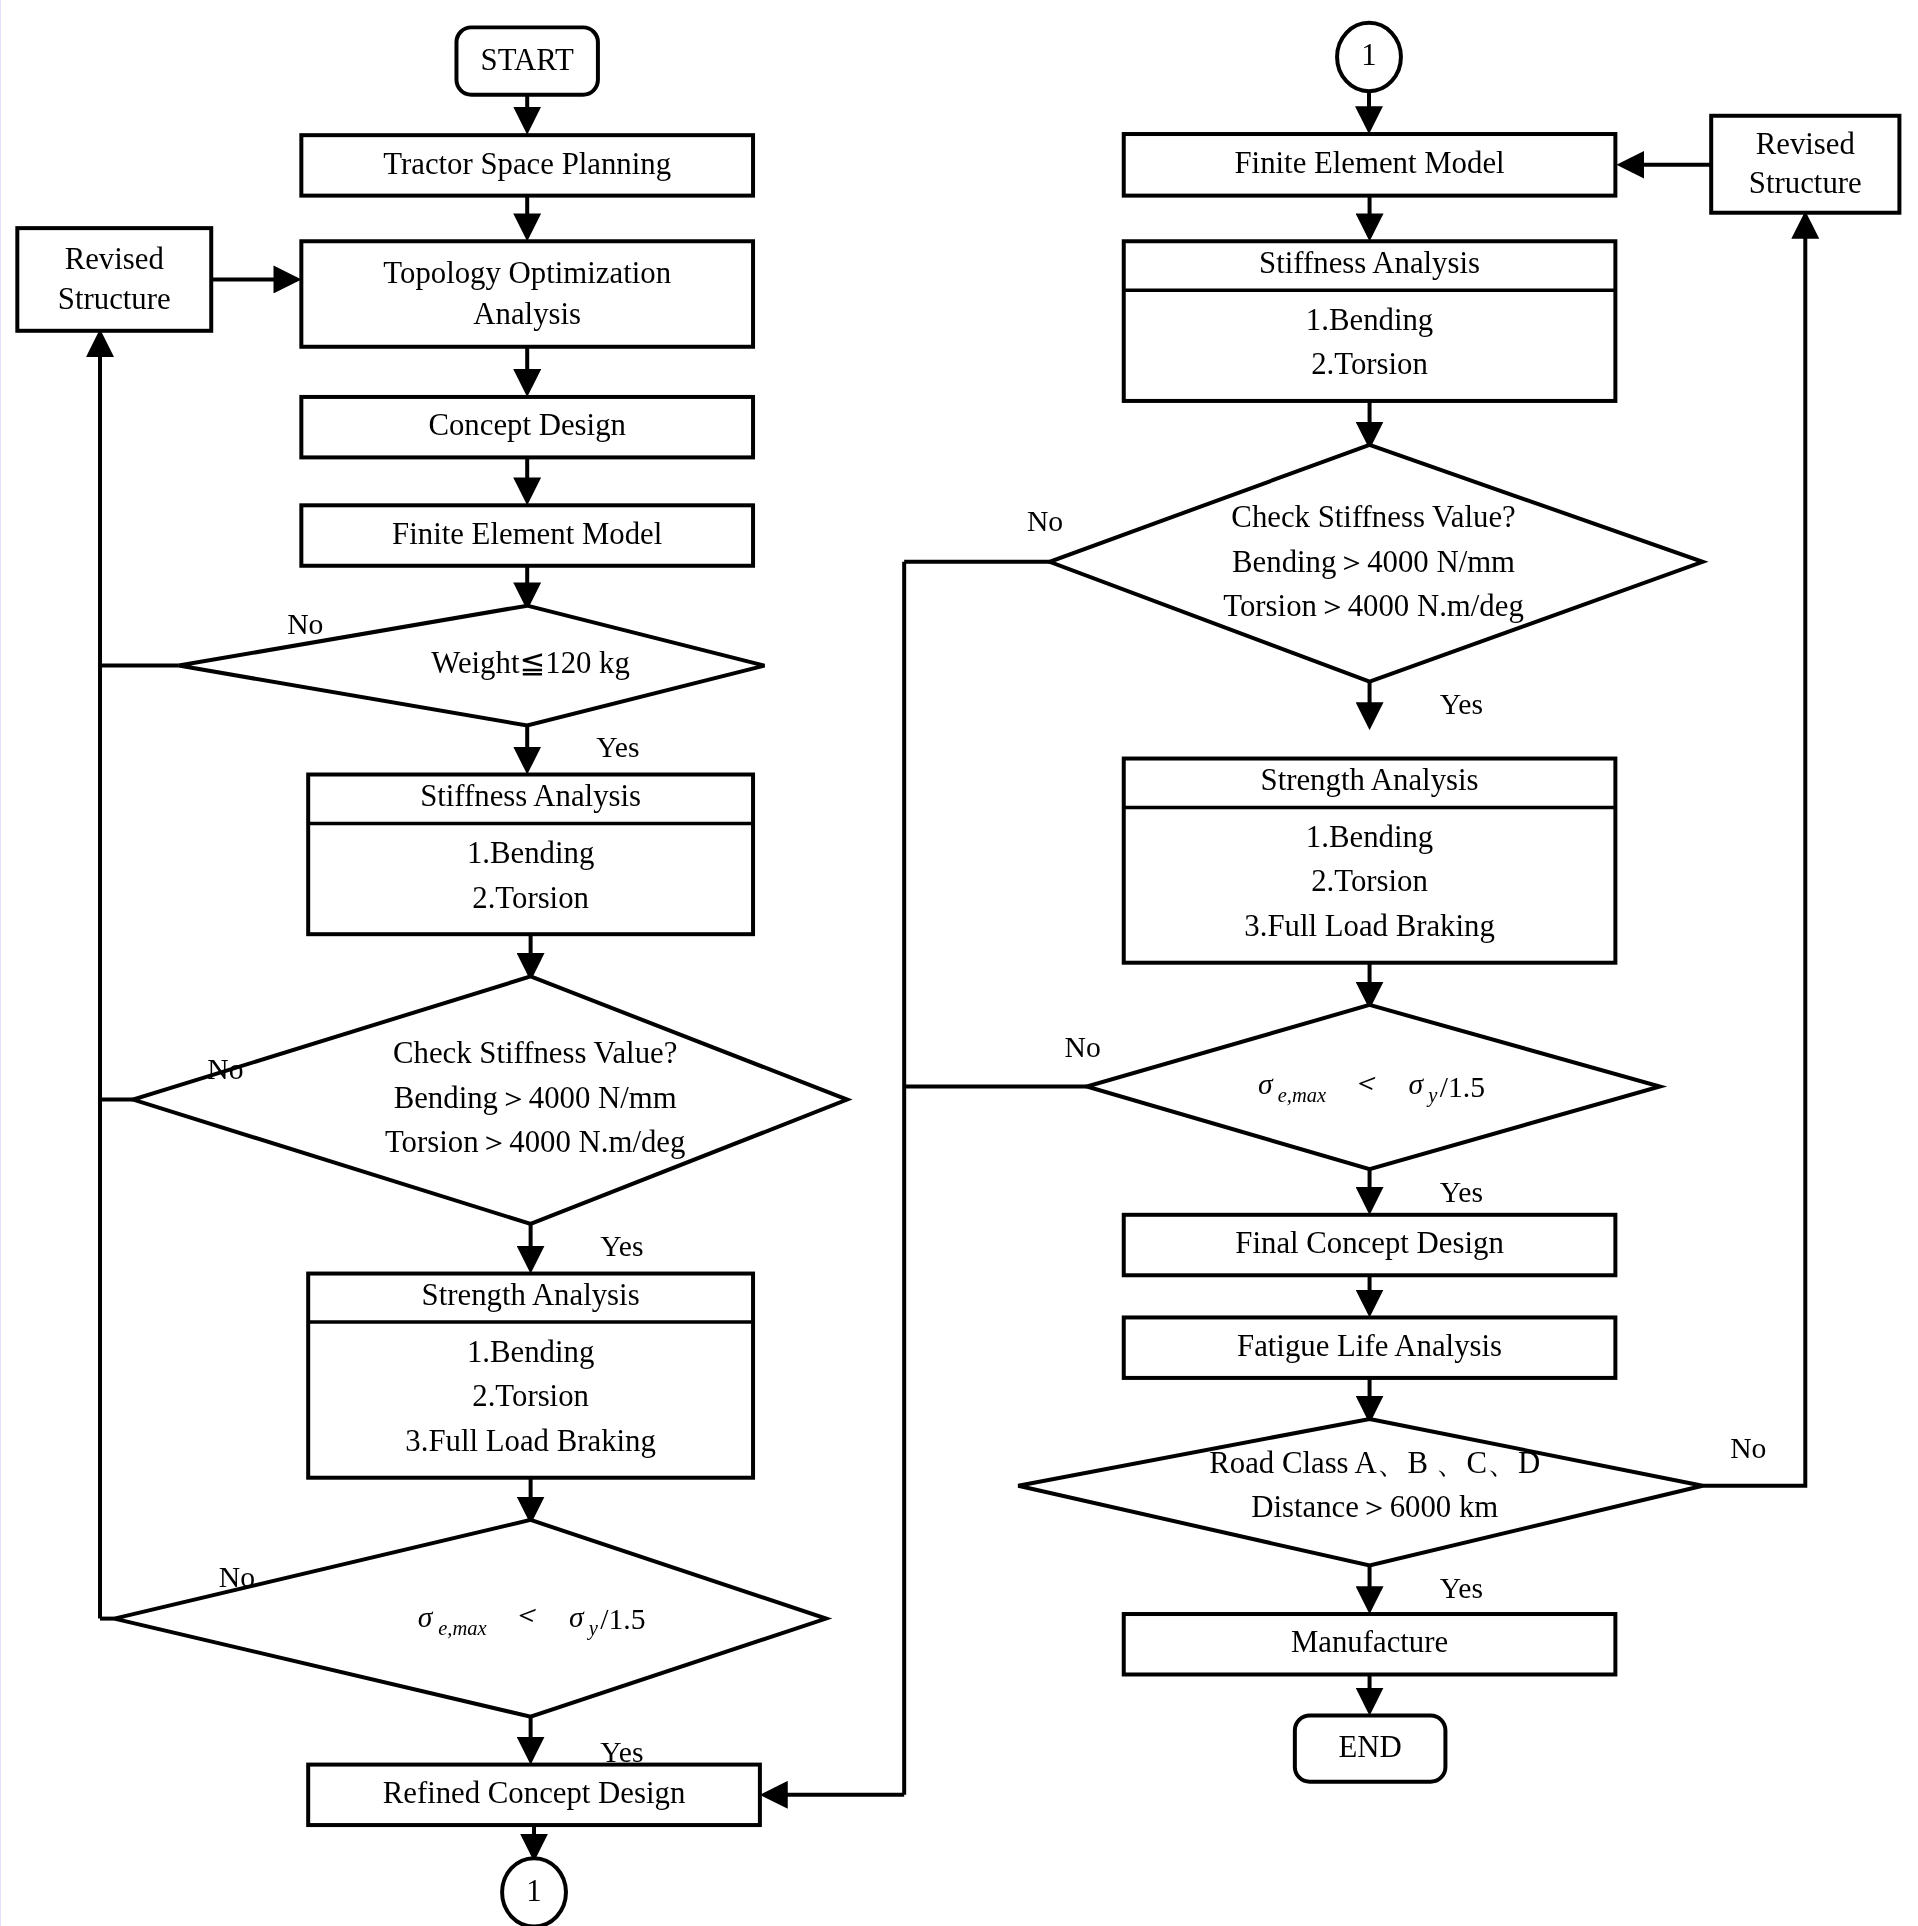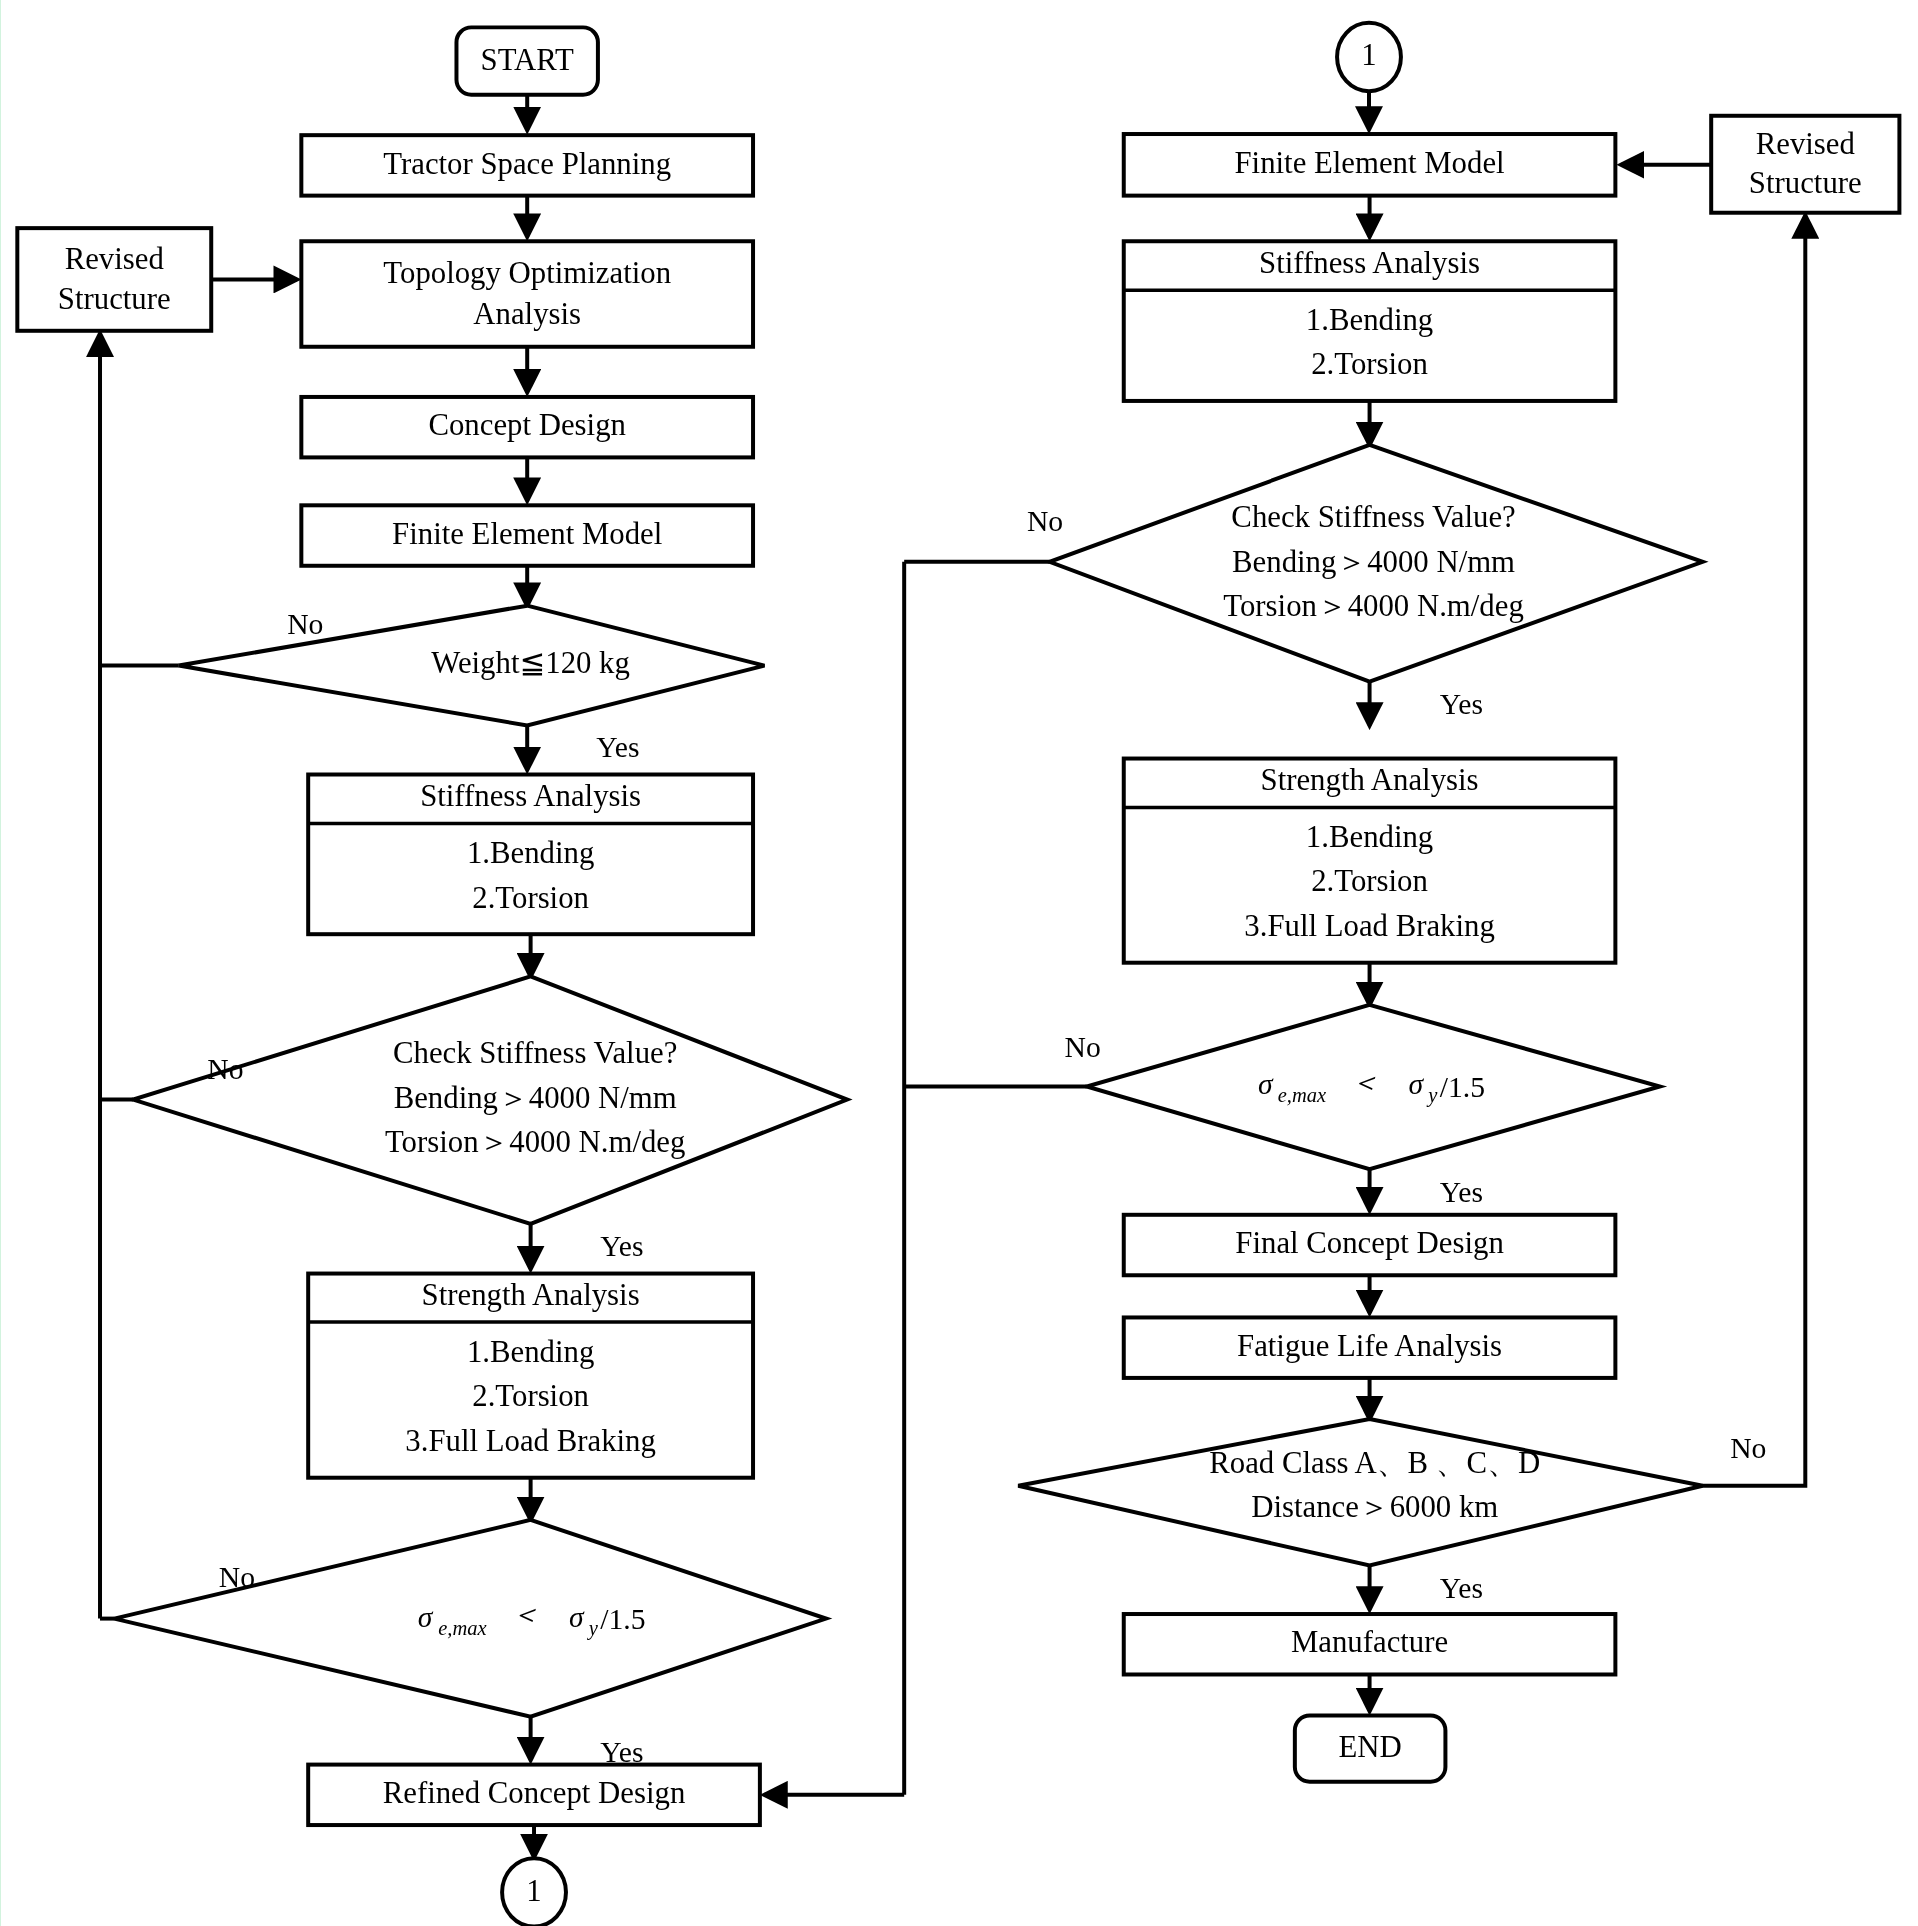--- a/index.html
+++ b/index.html
@@ -1,18 +1,18 @@
 <!DOCTYPE html>
 <html style="font-size:9px"><head>
 <meta charset="utf-8">
 <title>Design Process Flowchart</title>
 <style>
   html,body{margin:0;padding:0;background:#ffffff;}
   body{font-family:"Liberation Serif","DejaVu Serif",serif;}
-  #flow-root{position:relative;width:1919px;height:1926px;background:#22c55e;}
+  #flow-root{position:relative;width:1919px;height:1926px;background:#8b5cf6;}
   svg{display:block;}
   .shape{fill:#ffffff;stroke:#000000;stroke-width:7;}
   .divider{stroke:#000000;stroke-width:6;}
   .conn{stroke:#000000;stroke-width:7;fill:none;}
   text{font-family:"Liberation Serif","DejaVu Serif",serif;fill:#000000;}
   .t-node{font-size:54px;text-anchor:middle;dominant-baseline:middle;}
   .t-sub{font-size:54px;text-anchor:middle;dominant-baseline:middle;}
   .t-branch{font-size:54px;text-anchor:middle;dominant-baseline:middle;}
   .t-term{font-size:54px;text-anchor:middle;dominant-baseline:middle;}
   .t-conn-label{font-size:52px;text-anchor:middle;dominant-baseline:middle;}

